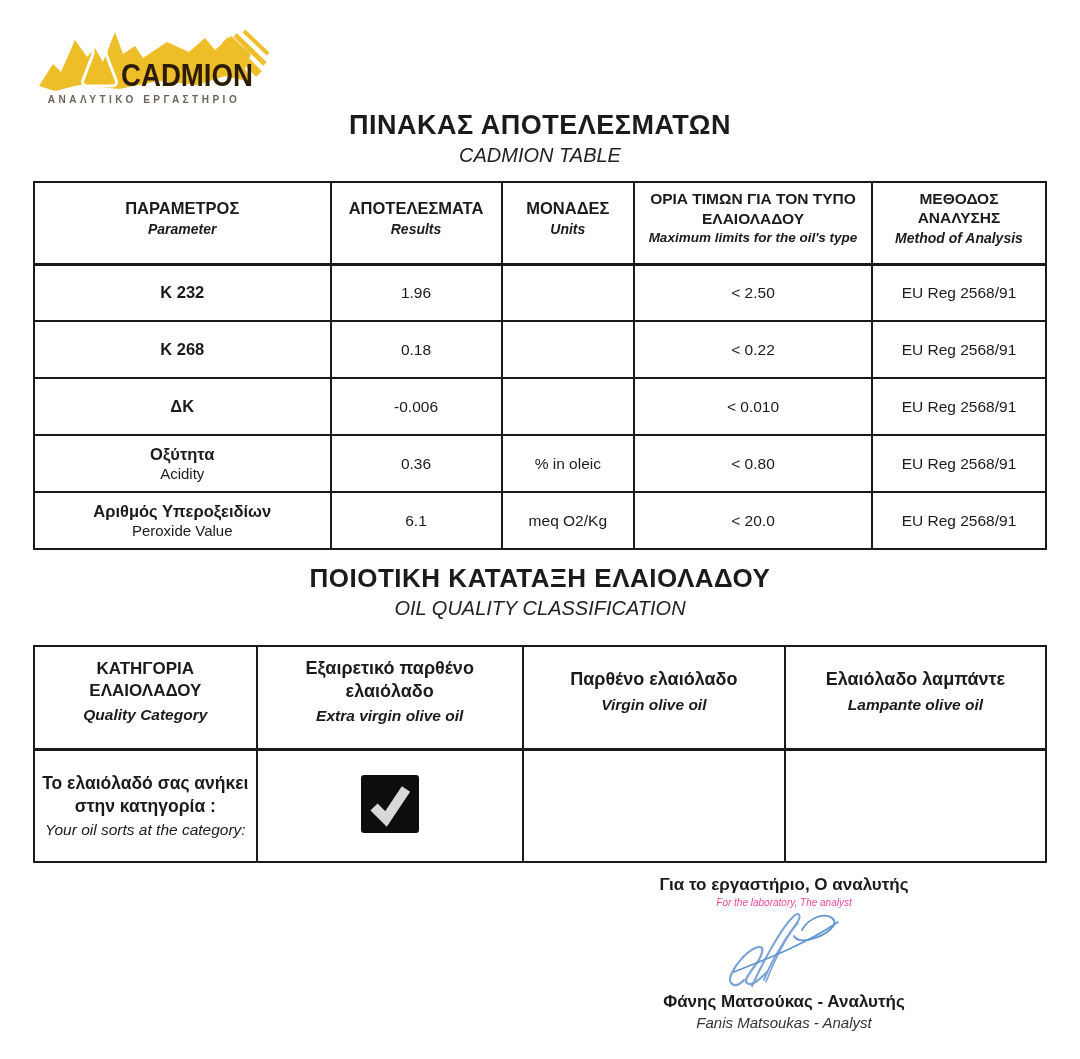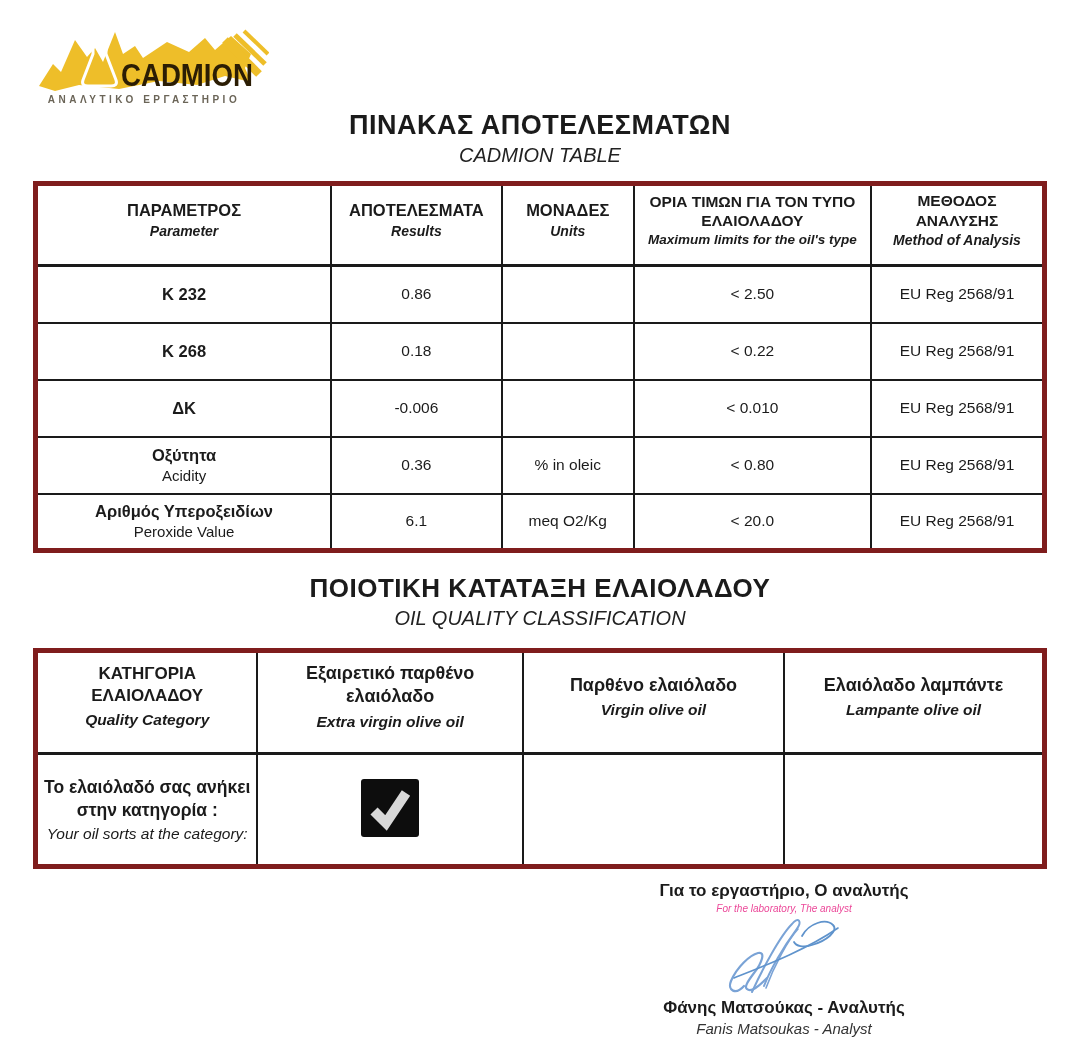--- a/index.html
+++ b/index.html
@@ -21,37 +21,37 @@
   .title-sub  { font-size: 20px; font-style: italic; margin-top: 3px; color: #222; }
 
   
   table { border-collapse: collapse; width: 100%; table-layout: fixed; }
   th, td {
     border: 2px solid #1a1a1a;
     text-align: center;
     vertical-align: middle;
     padding: 4px 6px;
   }
-  table { border: 5px solid #7f1d1d; }
+  table { border: 2px solid #7f1d1d; }
   thead th { border-bottom-width: 3px; }
 
   .t1 { margin-top: 14px; }
   .t1 thead th { height: 82px; padding-bottom: 14px; }
   .t1 tbody tr { height: 57px; }
 
   .g  { font-weight: bold; font-size: 16.5px; line-height: 1.25; }
   .e  { font-style: italic; font-size: 14px; margin-top: 2px; line-height: 1.2; }
   .e-sm { font-style: italic; font-size: 13.5px; margin-top: 2px; line-height: 1.2; }
   .e:empty, .e-sm:empty, .p-en:empty { display: none; }
 
   .p-el { font-weight: bold; font-size: 16.5px; line-height: 1.25; }
   .p-en { font-size: 15px; line-height: 1.2; margin-top: 1px; }
   .val  { font-size: 15.5px; }
 
-  .t2 { margin-top: 18px; }
+  .t2 { margin-top: 25px; }
   .t2 thead th { height: 103px; padding-bottom: 16px; }
   .t2 tbody tr { height: 113px; }
   .g2 { font-weight: bold; font-size: 18px; line-height: 1.3; }
   .e2 { font-style: italic; font-size: 15.5px; margin-top: 3px; line-height: 1.25; }
   .rowlab-el { font-weight: bold; font-size: 17.5px; line-height: 1.3; }
   .rowlab-en { font-style: italic; font-size: 15.5px; line-height: 1.25; margin-top: 2px; }
 
   .checkbox { display: inline-block; vertical-align: middle; }
 
   
@@ -131,21 +131,21 @@
           <div class="e">Method of Analysis</div>
         </th>
       </tr>
     </thead>
     <tbody>
       <tr>
         <td>
           <div class="p-el">K 232</div>
 
         </td>
-        <td class="val">0.86</td>
+        <td class="val">1.96</td>
         <td class="val"></td>
         <td class="val">&lt; 2.50</td>
         <td class="val">EU Reg 2568/91</td>
       </tr>
       <tr>
         <td>
           <div class="p-el">K 268</div>
 
         </td>
         <td class="val">0.18</td>
@@ -179,21 +179,21 @@
           <div class="p-en">Peroxide Value</div>
         </td>
         <td class="val">6.1</td>
         <td class="val">meq O2/Kg</td>
         <td class="val">&lt; 20.0</td>
         <td class="val">EU Reg 2568/91</td>
       </tr>
     </tbody>
   </table>
 
-  <div class="title-block" style="margin-top:20px">
+  <div class="title-block" style="margin-top:13px">
     <div class="title-main" style="font-size:26px">ΠΟΙΟΤΙΚΗ ΚΑΤΑΤΑΞΗ ΕΛΑΙΟΛΑΔΟΥ</div>
     <div class="title-sub">OIL QUALITY CLASSIFICATION</div>
   </div>
 
   <table class="t2">
     <colgroup>
       <col style="width:22%">
         <col style="width:26.3%">
         <col style="width:25.9%">
         <col style="width:25.8%">

